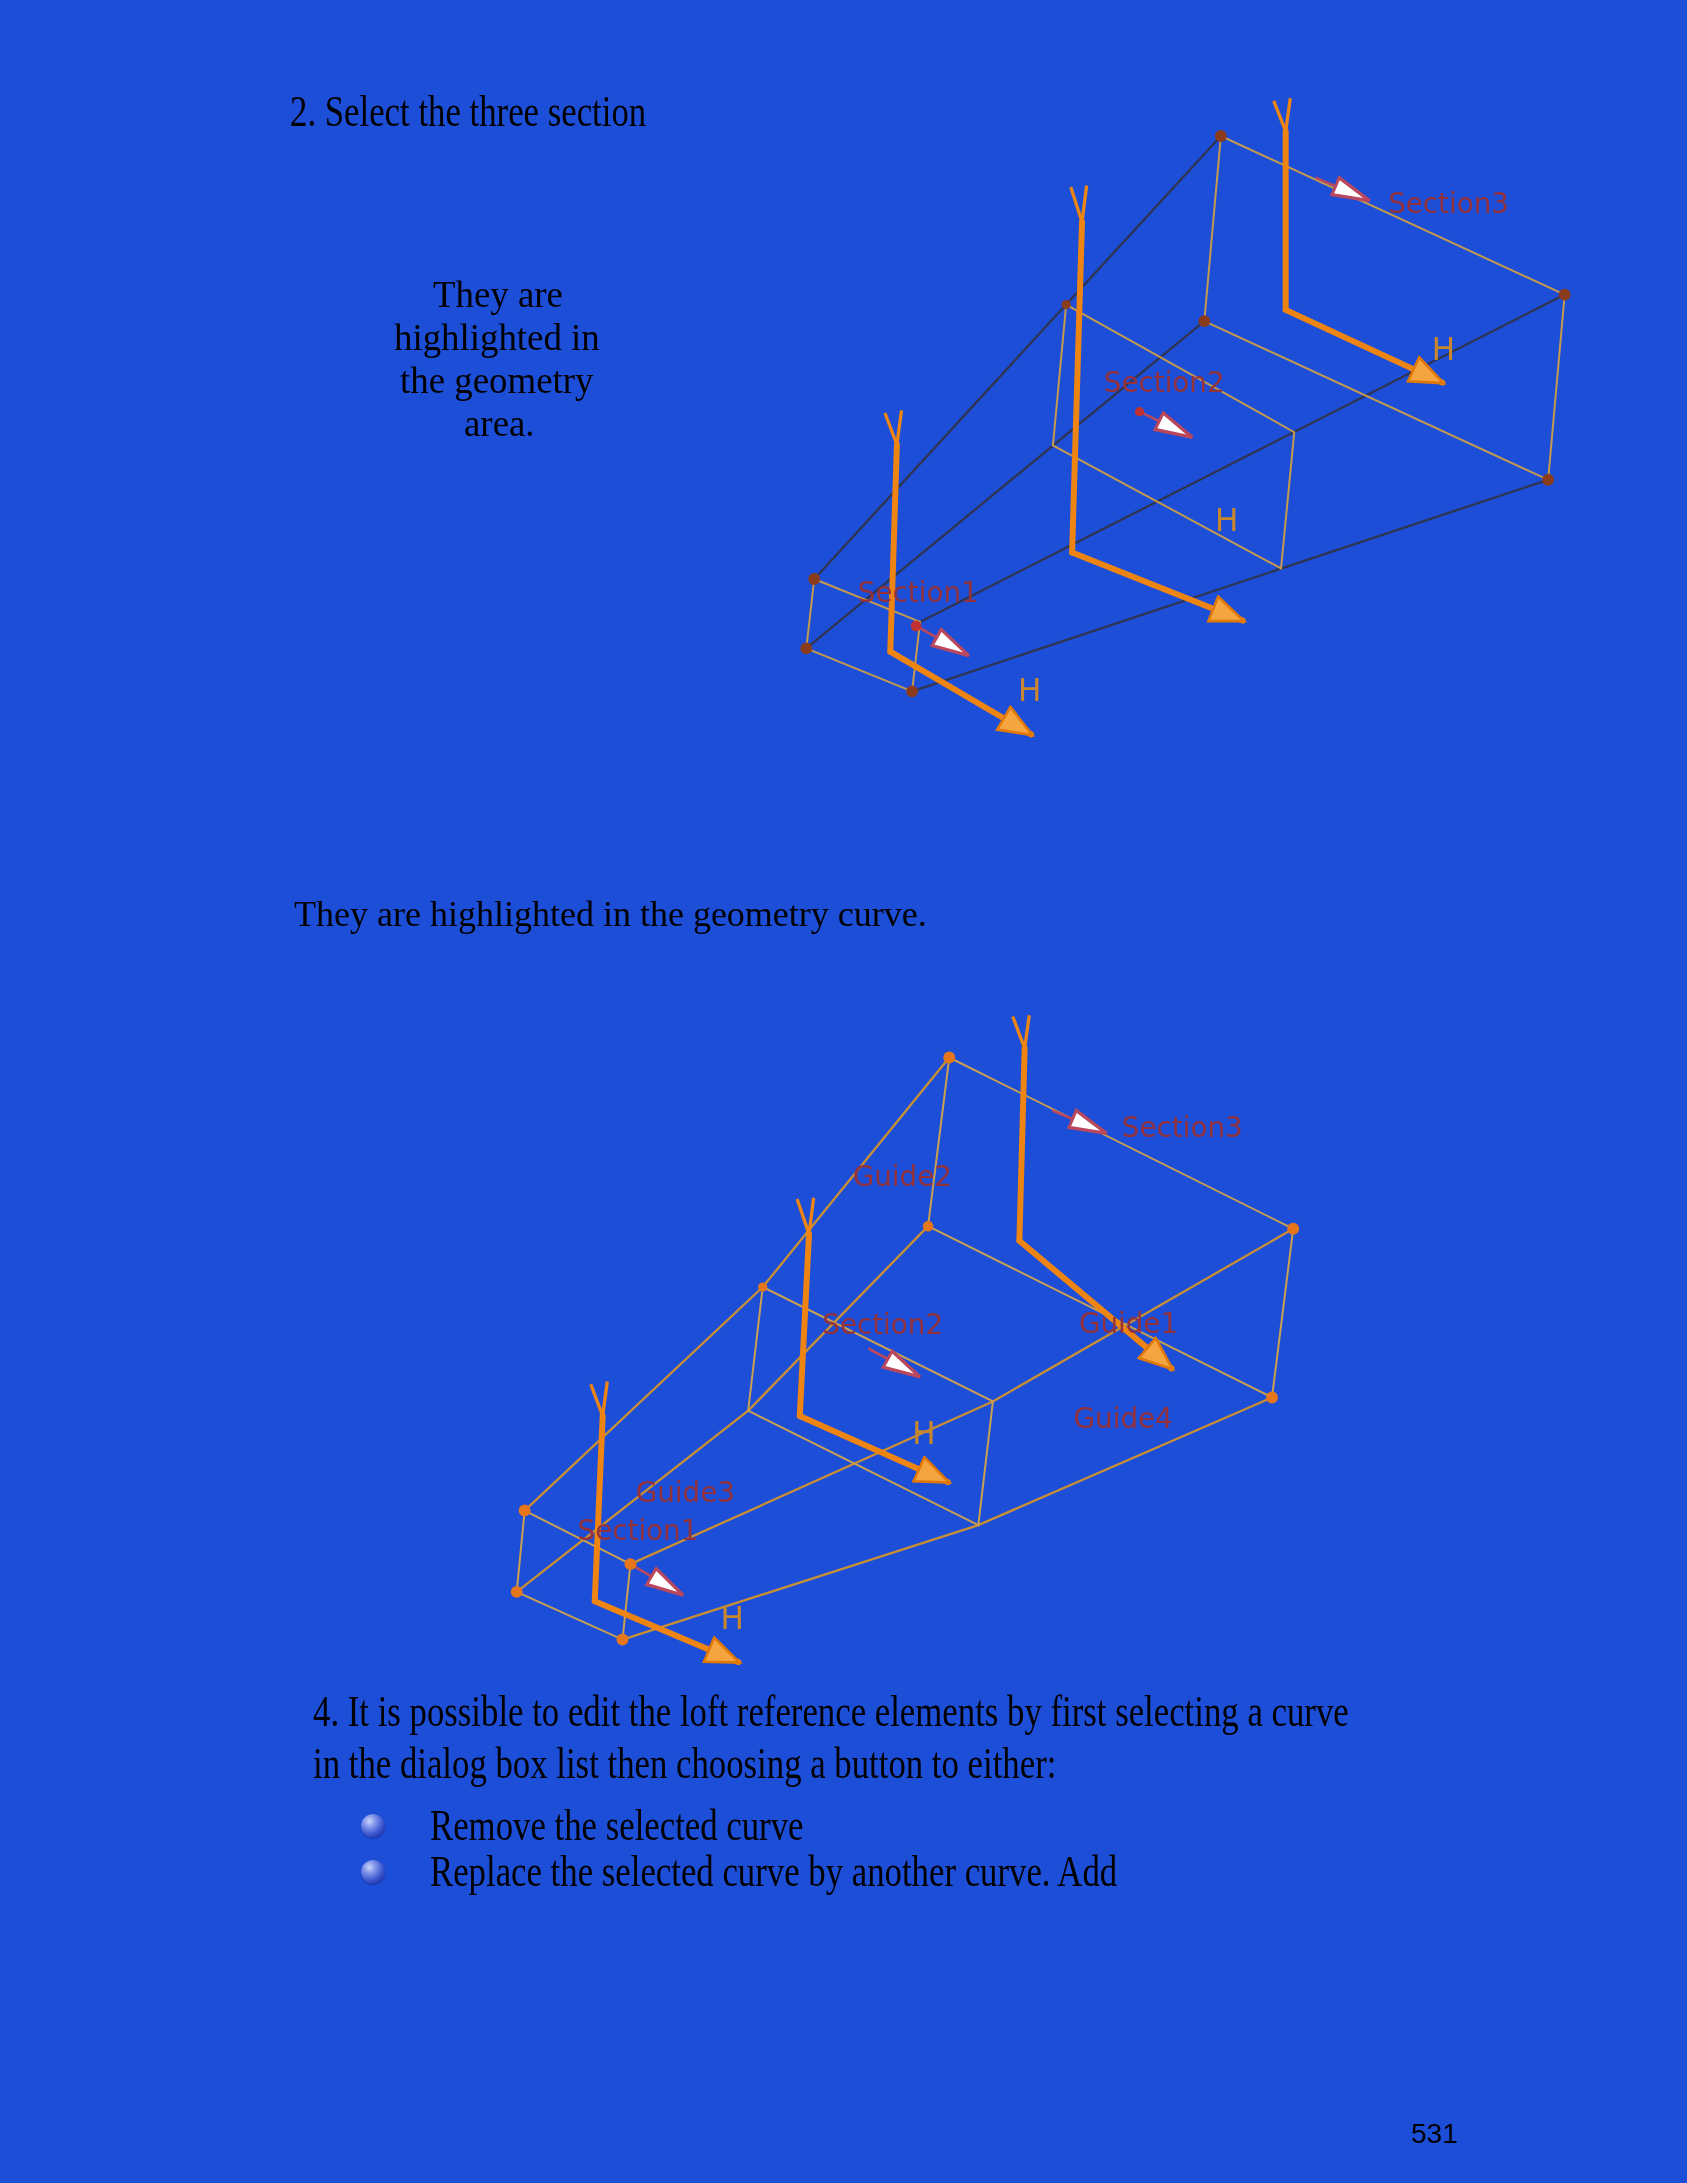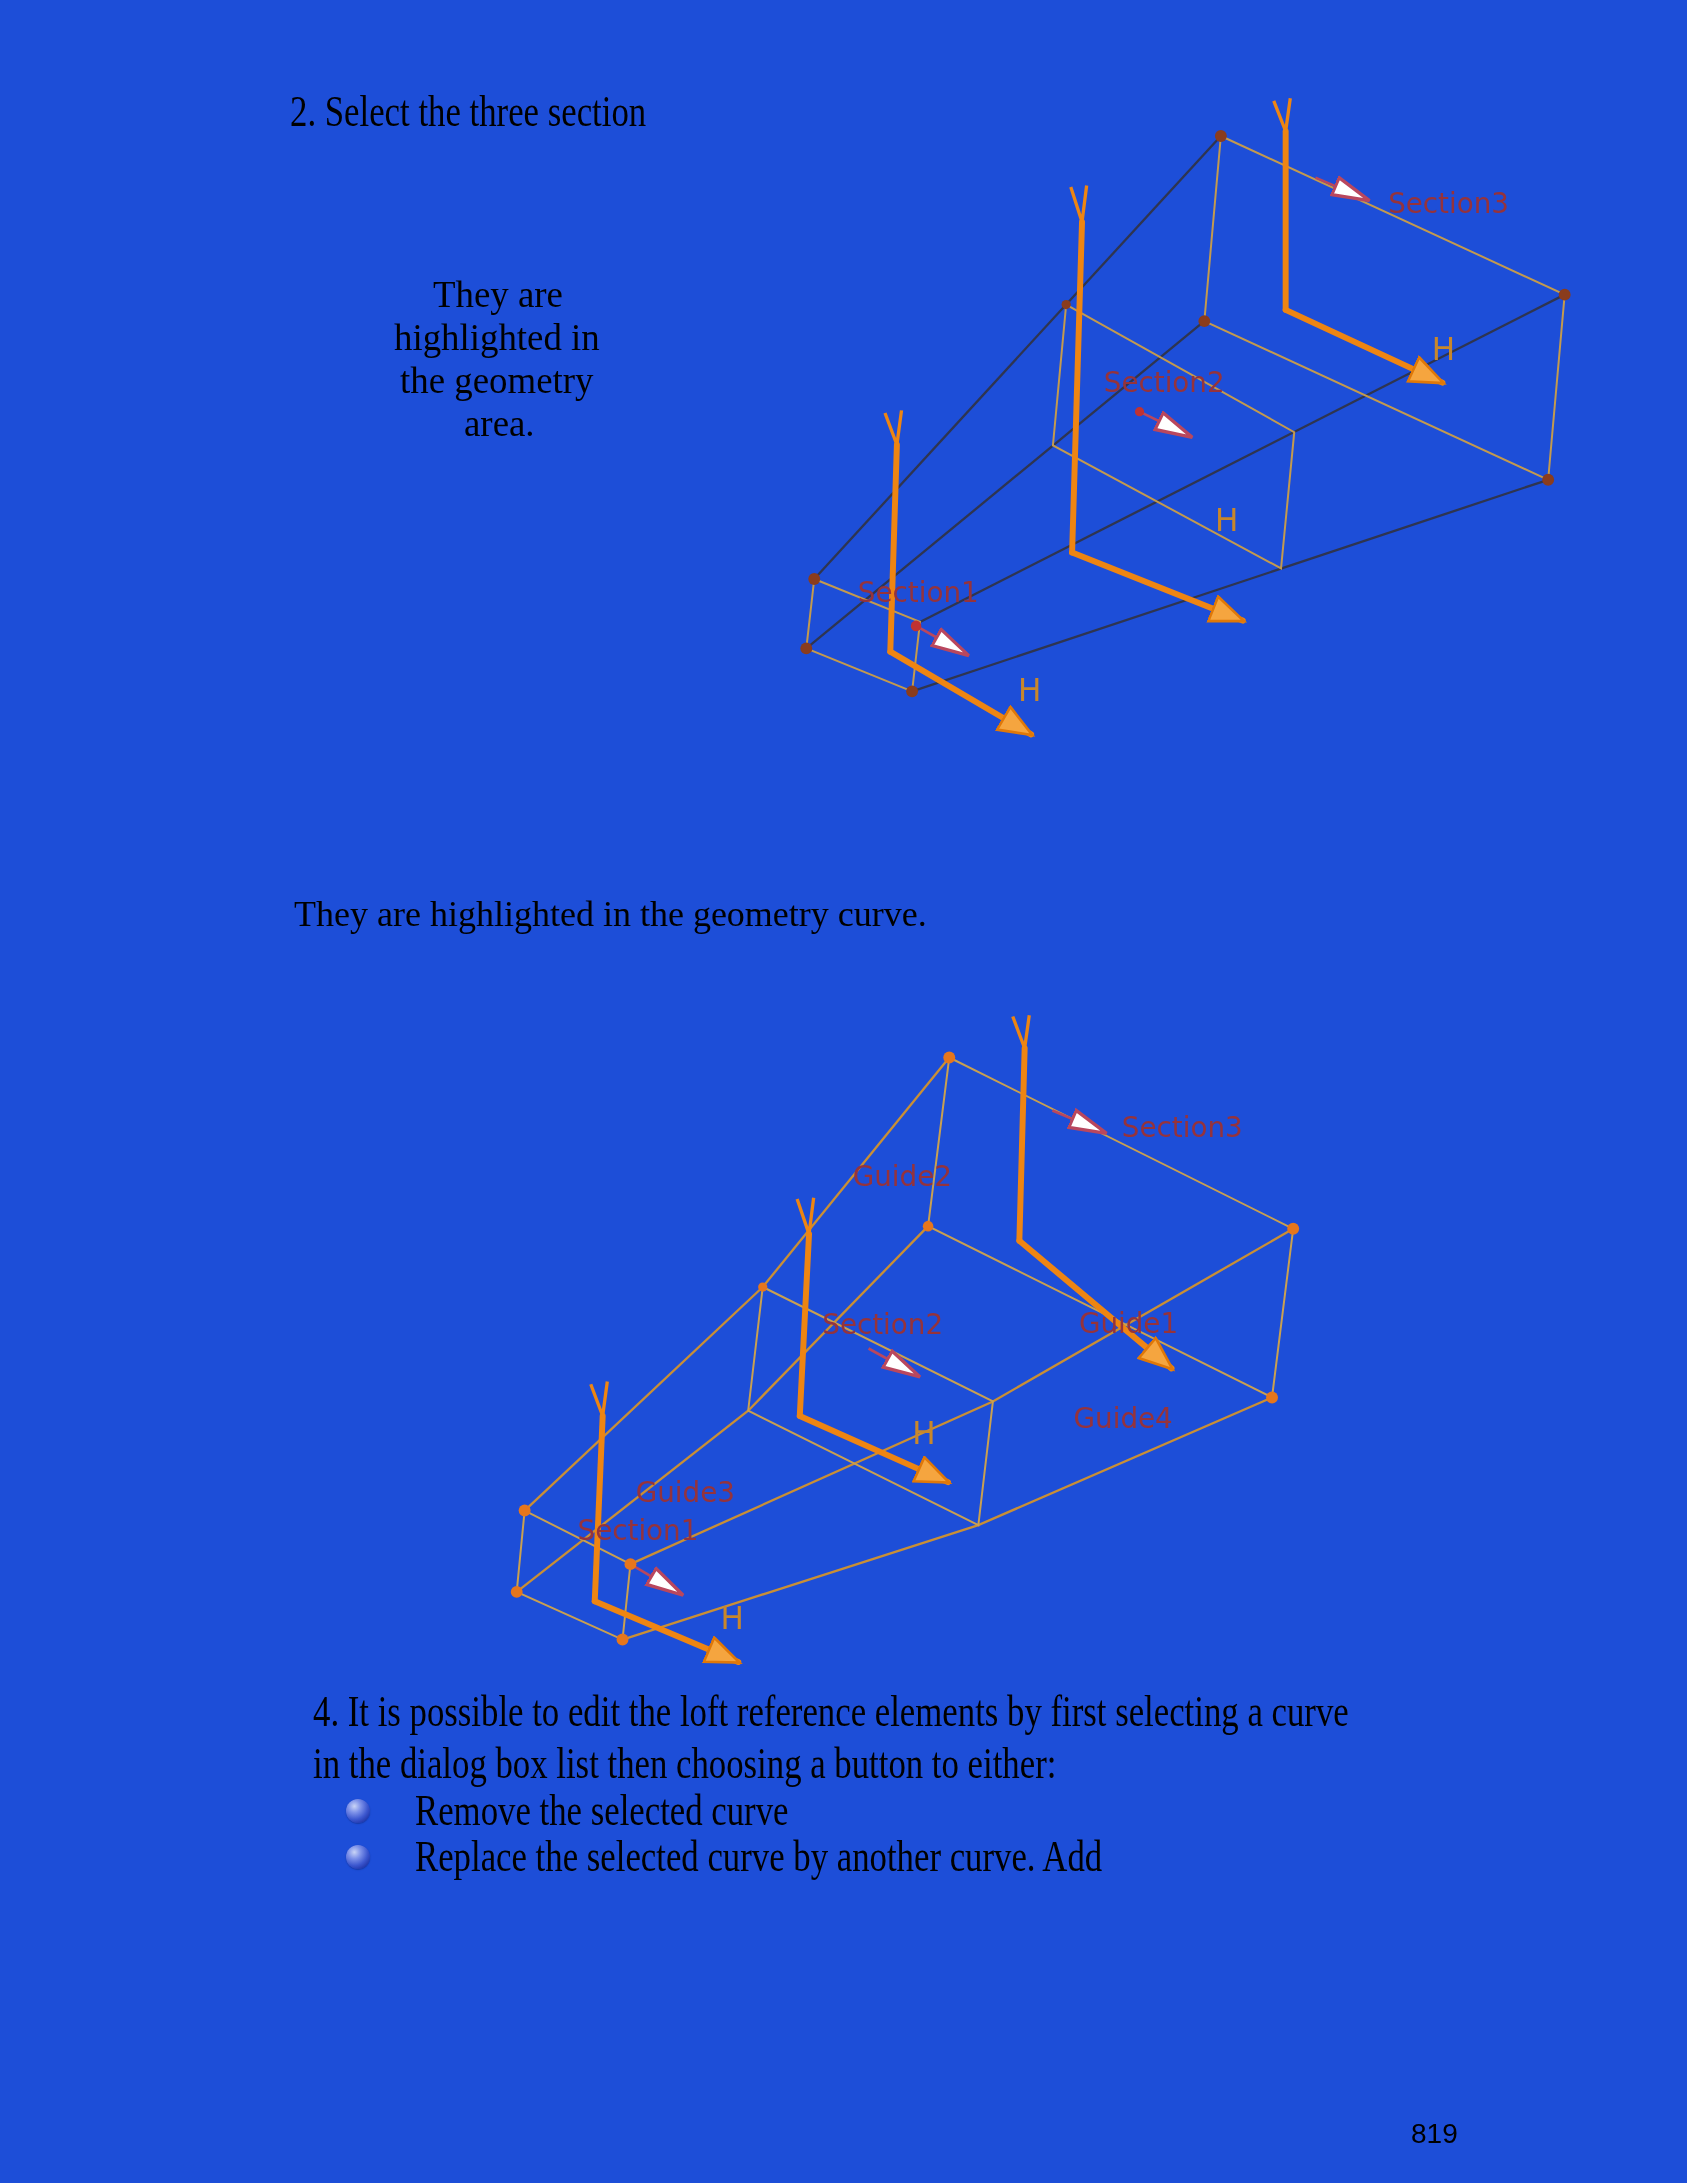--- a/index.html
+++ b/index.html
@@ -13,21 +13,21 @@
   }
   .tblock{position:absolute;white-space:nowrap;}
   .tline{display:block;}
   .cond{display:inline-block;transform:scaleX(0.79);transform-origin:0 100%;white-space:pre;}
   .cond2{display:inline-block;transform:scaleX(0.97);transform-origin:0 100%;white-space:pre;}
   .step2{left:290px;top:85px;font-size:44px;line-height:53px;}
   .note2{left:394px;top:273px;font-size:38px;line-height:43px;text-align:center;}
   .step3{left:294px;top:820px;font-size:44px;line-height:53px;}
   .note3{left:294px;top:891px;font-size:36px;line-height:46px;}
   .step4{left:292px;top:1686px;font-size:44px;line-height:52px;margin-left:21px;}
-  .bullets{position:absolute;left:345px;top:1788px;list-style:none;margin:0;padding:0;
+  .bullets{position:absolute;left:345px;top:1788px;list-style:none;margin:15px;padding:0;
            font-size:44px;line-height:46px;}
   .bullets li{position:relative;height:46px;padding-left:70px;white-space:nowrap;}
   .sphere{
     position:absolute;left:1.3px;top:10.6px;width:24px;height:24px;border-radius:50%;
     background:radial-gradient(circle at 35% 30%, #c9d4f6 0%, #7e92e9 28%, #3c57cf 58%, #1e33a6 82%, #141f7a 100%);
     box-shadow:0 0.7px 1.3px rgba(0,0,40,.35);
   }
   .pagenum{position:absolute;left:1411px;top:2120px;font-family:"Liberation Sans","DejaVu Sans",sans-serif;
            font-size:28px;line-height:28px;}
   .dia{position:absolute;}
@@ -201,16 +201,16 @@
     <li>
       <span class="sphere"></span>
       <span class="cond">Remove the selected curve</span>
     </li>
     <li>
       <span class="sphere"></span>
       <span class="cond">Replace the selected curve by another curve. Add</span>
     </li>
   </ul>
 
-  <div class="pagenum">819</div>
+  <div class="pagenum">531</div>
 
 </div>
 
 
 </body></html>

